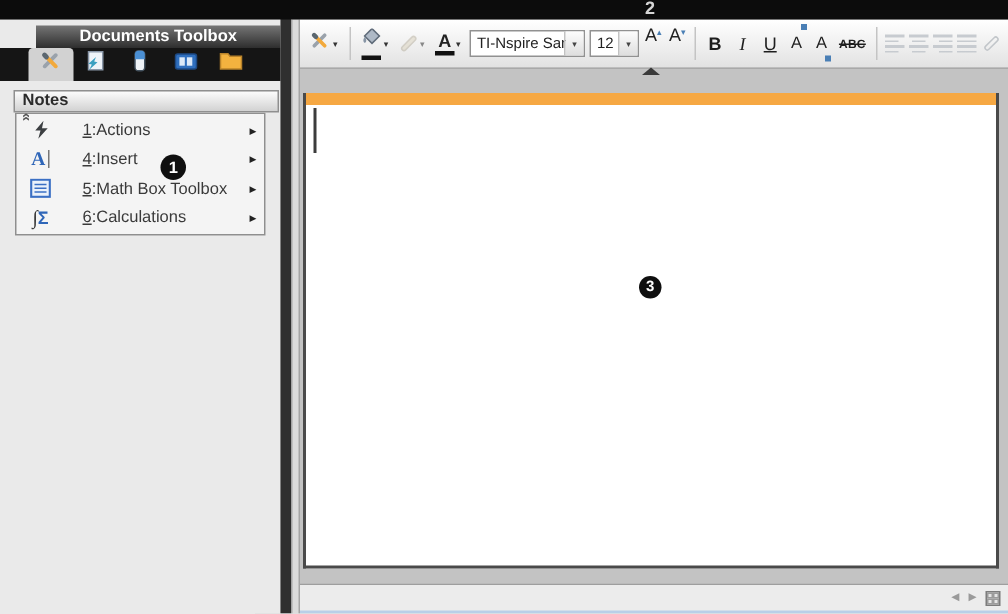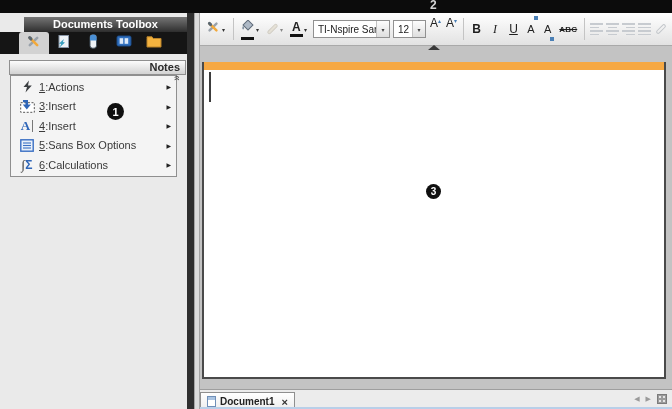--- a/index.html
+++ b/index.html
@@ -11,28 +11,28 @@
   #callout-2 { position:absolute; left:430px; top:-1px; color:#d6d6d6; font-weight:bold; font-size:12px; line-height:13px; }
 
   
   #sidebar { position:absolute; left:0; top:13px; width:187px; height:396px; background:#eaeaea; }
   .sb-title { margin-top:4px; height:15px; background:linear-gradient(#757575,#2e2e2e); color:#fff;
               font-size:11px; font-weight:bold; text-align:center; line-height:15px;margin-left:24px; }
   .sb-tabs { height:22px; background:#151515; display:flex; justify-content:center; align-items:flex-end; }
   .sb-tab { width:30px; height:22px; display:flex; align-items:center; justify-content:center; }
   .sb-tab.selected { background:#d2d2d2; border-radius:3px 3px 0 0; }
   .notes-header { margin:6px 0 0 9px; width:177px; height:15px; background:linear-gradient(#fcfcfc,#d2d2d2);
-                  border:1px solid #8f8f8f; display:flex; align-items:flex-end; padding:0 5px;
+                  border:1px solid #8f8f8f; display:flex; align-items:flex-start; padding:0 5px;
                   font-size:11px; font-weight:bold; color:#2b2b2b;flex-direction:column; }
   .notes-header .spacer { flex:1; }
   .chevron { font-size:10px; color:#555; transform:rotate(-90deg); font-weight:bold; line-height:10px; }
   .notes-list { margin-left:10px; width:167px; border:1px solid #8f8f8f; background:#f4f4f4; padding:1px 0; }
   .menu-item { height:19.5px; display:flex; align-items:center; padding:0 5px 0 6px; cursor:default; }
   .mi-icon { width:20px; display:flex; align-items:center; justify-content:center; }
-  .mi-label { font-size:11px; color:#3a3a3a; margin-left:2px; }
+  .mi-label { font-size:11px; color:#3a3a3a; margin-left:18px; }
   .mi-label u { text-decoration:underline; }
   .mi-spacer { flex:1; }
   .mi-arrow { font-size:6px; color:#222; }
   .fmt-a { color:#2f66b8; font-weight:bold; font-size:13px; font-family:"Liberation Serif",serif; }
   .fmt-bar { display:inline-block; width:1px; height:12px; background:#777; margin-left:2px; vertical-align:middle; }
   .calc-int { font-size:13px; color:#333; font-family:"Liberation Serif",serif; }
   .calc-sigma { font-size:12px; color:#2f66b8; font-weight:bold; }
 
   
   #divider { position:absolute; left:187px; top:0; width:7px; height:409px; background:#2f2f2f; }
@@ -173,31 +173,20 @@
         <svg width="11" height="13" viewBox="0 0 11 13">
             <path d="M7 0.5 L1.5 7 L5 7 L3.5 12.5 L9.8 5.5 L6 5.5 Z" fill="#3c3f42"></path>
           </svg>
       </span>
       <span class="mi-label"><u>1</u><span>:Actions</span></span>
       <span class="mi-spacer"></span>
       <span class="mi-arrow">▶</span>
     </div>
 
 
-    <div class="menu-item">
-      <span class="mi-icon">
-        <svg width="15" height="14" viewBox="0 0 15 14">
-          <rect x="0.7" y="3.7" width="13.6" height="9.6" fill="#fff" stroke="#555" stroke-dasharray="2 1.6"></rect>
-          <path d="M3 1 L8 1 L8 5.5 L10.8 5.5 L6.8 10.5 L2.8 5.5 L5.5 5.5 L5.5 3.2 L3 3.2 Z" fill="#2f66b8"></path>
-        </svg>
-      </span>
-      <span class="mi-label"><u>3</u><span>:Insert</span></span>
-      <span class="mi-spacer"></span>
-      <span class="mi-arrow">▶</span>
-    </div>
 
     <div class="menu-item">
       <span class="mi-icon">
         <span class="fmt-a">A</span>
           <span class="fmt-bar"></span>
       </span>
       <span class="mi-label"><u>4</u><span>:Insert</span></span>
       <span class="mi-spacer"></span>
       <span class="mi-arrow">▶</span>
     </div>
@@ -206,21 +195,21 @@
       <span class="mi-icon">
         <svg width="14" height="13" viewBox="0 0 14 13">
           <rect x="0.8" y="0.8" width="12.4" height="11.4" fill="#eaf1fa" stroke="#3a6fc4" stroke-width="1.4"></rect>
           <g stroke="#3a6fc4" stroke-width="1.1">
             <line x1="3" y1="4" x2="11" y2="4"></line>
               <line x1="3" y1="6.5" x2="11" y2="6.5"></line>
               <line x1="3" y1="9" x2="11" y2="9"></line>
           </g>
         </svg>
       </span>
-      <span class="mi-label"><u>5</u><span>:Sans Box Options</span></span>
+      <span class="mi-label"><u>5</u><span>:Math Box Toolbox</span></span>
       <span class="mi-spacer"></span>
       <span class="mi-arrow">▶</span>
     </div>
 
     <div class="menu-item">
       <span class="mi-icon">
         <span class="calc-int">∫</span>
           <span class="calc-sigma">Σ</span>
       </span>
       <span class="mi-label"><u>6</u><span>:Calculations</span></span>
@@ -353,27 +342,20 @@
   <div class="toolbar-handle"></div>
 
   <div class="workspace">
     <div class="page">
       <div class="page-accent" id="page-accent" style="background: rgb(246, 168, 67);"></div>
       <div class="text-cursor"></div>
     </div>
   </div>
 
   <div class="tabbar">
-    <div class="doc-tab">
-      <span class="doc-tab-icon">
-          <i></i>
-        </span>
-      <span class="doc-tab-label">Document1</span>
-      <span class="doc-tab-close">×</span>
-    </div>
     <div class="nav-controls">
       <span class="nav-arrow">◀</span>
       <span class="nav-arrow">▶</span>
       <span class="grid-icon">
           <i></i>
           <i></i>
           <i></i>
           <i></i>
         </span>
     </div>

